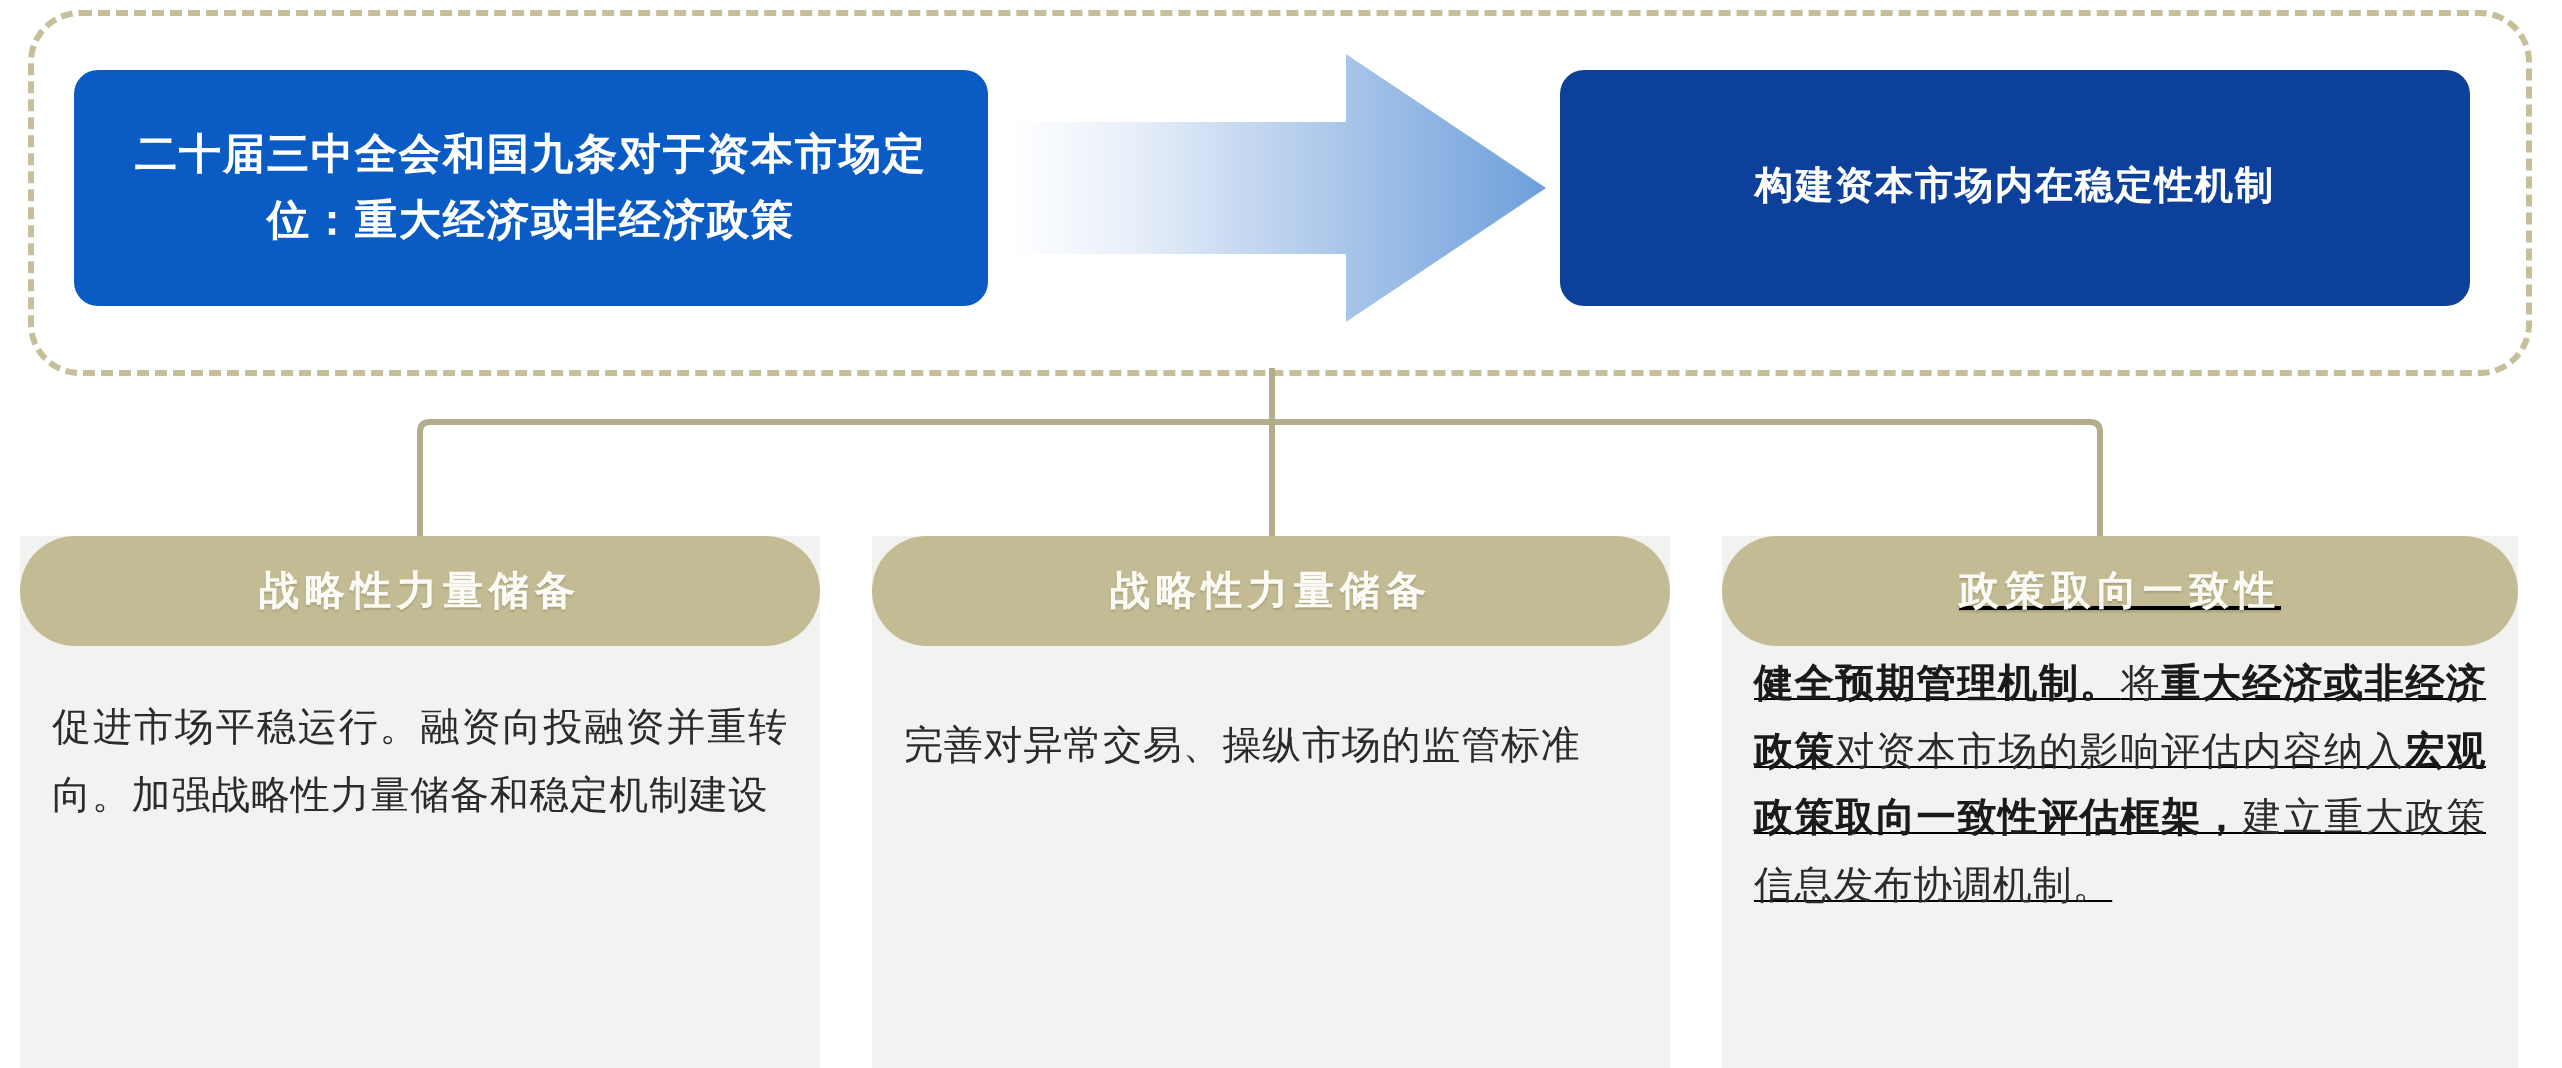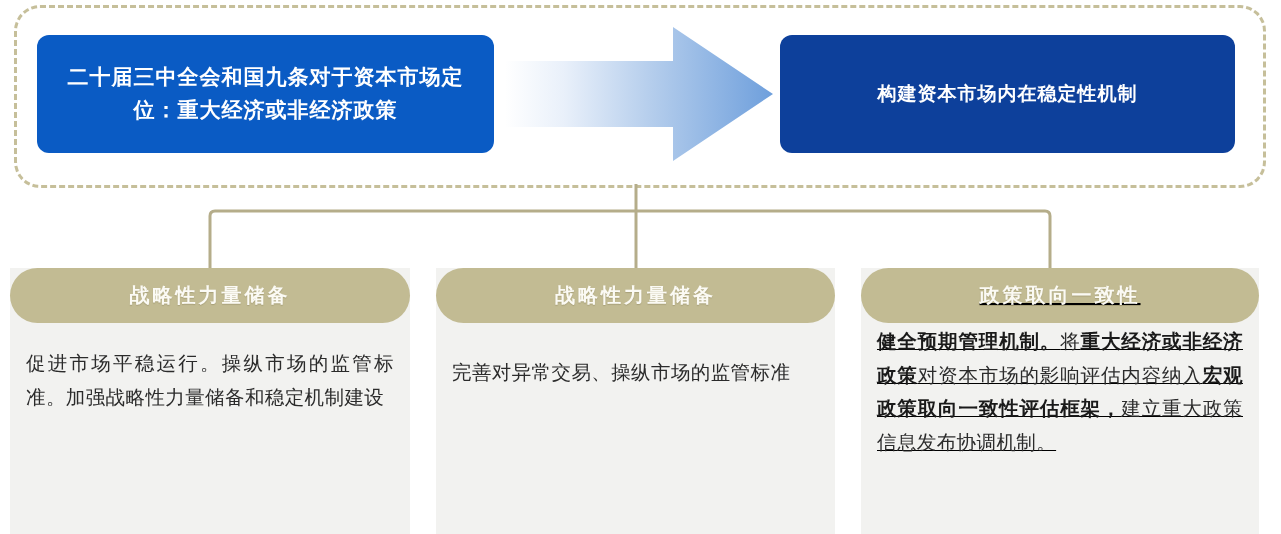--- a/index.html
+++ b/index.html
@@ -167,21 +167,21 @@
         <path d="M636,0 L636,84"></path>
 
         <path d="M210,84 L210,32 Q210,27 215,27 L1045,27 Q1050,27 1050,32 L1050,84"></path>
       </g>
     </svg>
   </div>
 
   <div class="card card-1">
     <div class="card-header">战略性力量储备</div>
     <div class="card-body">
-      <span>促进市场平稳运行。操纵市场的监管标准。加强战略性力量储备和稳定机制建设</span>
+      <span>促进市场平稳运行。融资向投融资并重转向。加强战略性力量储备和稳定机制建设</span>
     </div>
   </div>
 
   <div class="card card-2">
     <div class="card-header">战略性力量储备</div>
     <div class="card-body">
       <span>完善对异常交易、操纵市场的监管标准</span>
     </div>
   </div>
 

